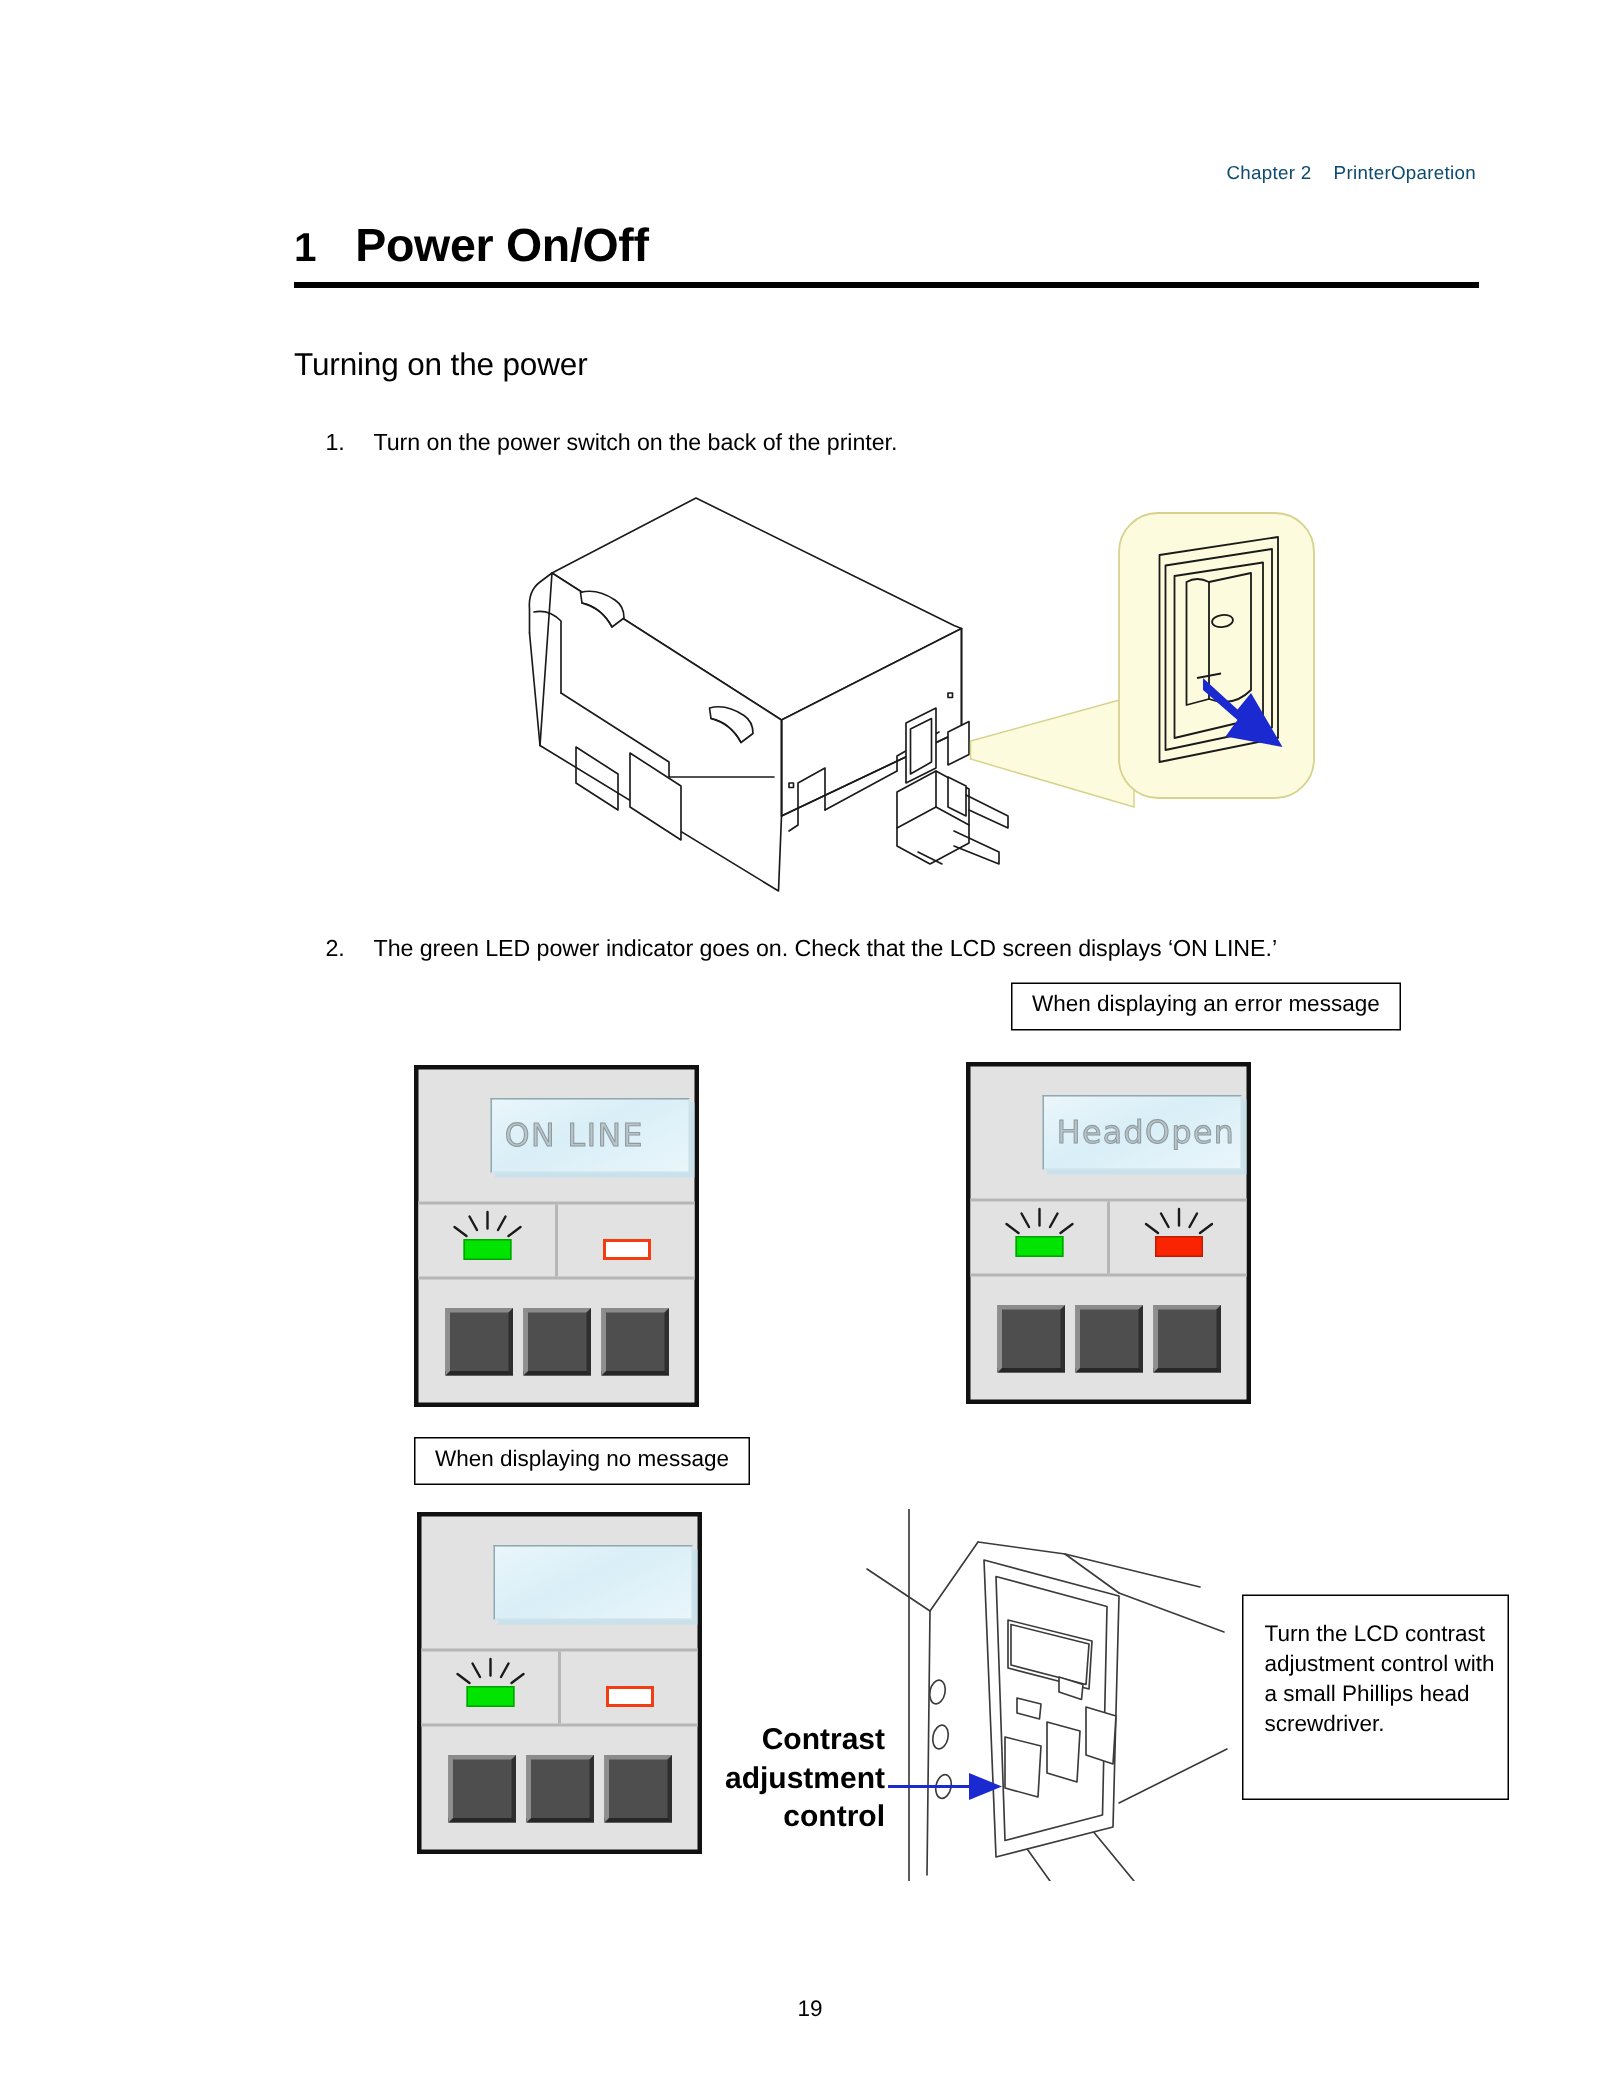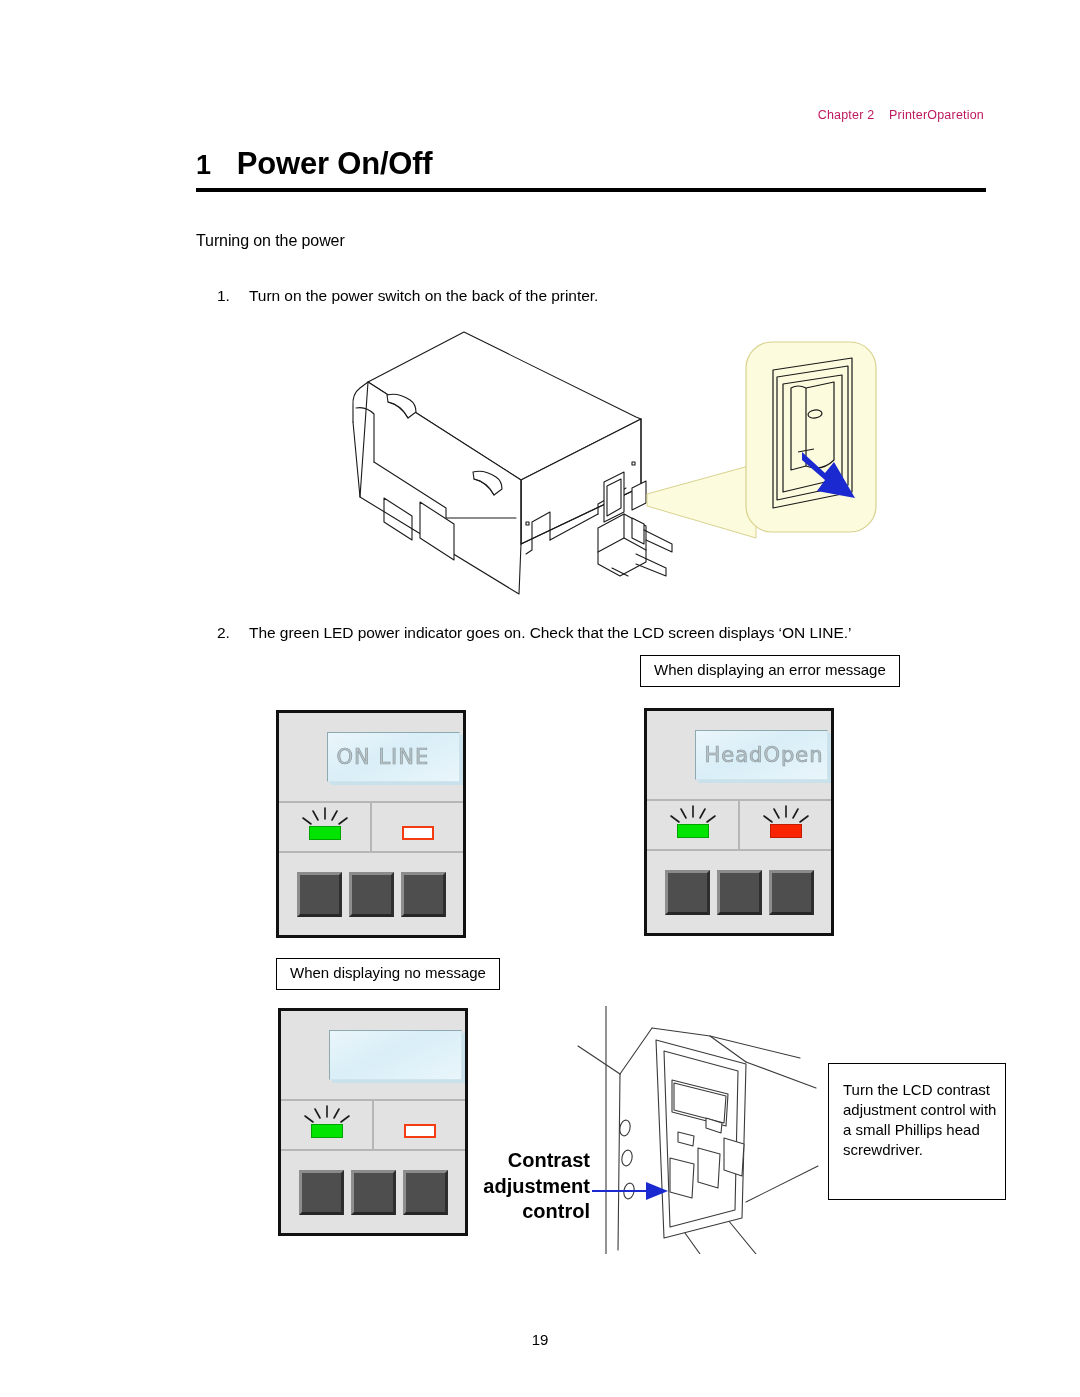--- a/index.html
+++ b/index.html
@@ -23,21 +23,21 @@
     height: 1397px;
   }
 
   
   .running-header {
     position: absolute;
     top: 108px;
     right: 96px;
     font-size: 12.5px;
     letter-spacing: 0.2px;
-    color: #be185d;
+    color: #0c4a6e;
     white-space: pre;
   }
 
   
   .title-block {
     position: absolute;
     left: 196px;
     top: 146px;
     width: 790px;
   }
@@ -54,21 +54,21 @@
     margin-top: 6px;
     border-bottom: 4px solid #000;
     width: 100%;
   }
 
   
   .section-heading {
     position: absolute;
     left: 196px;
     top: 232px;
-    font-size: 16px;
+    font-size: 21px;
     letter-spacing: -0.1px;
   }
 
   
   .step {
     position: absolute;
     display: flex;
     font-size: 15.5px;
     line-height: 1.35;
     letter-spacing: -0.05px;
@@ -94,21 +94,21 @@
   .caption-box {
     position: absolute;
     border: 1.6px solid #000;
     background: #fff;
     font-size: 15px;
     padding: 6px 13px 7px 13px;
     line-height: 1.1;
     white-space: nowrap;
   }
   .cap-normal { left: 275px; top: 657px; }
-  .cap-error  { left: 640px; top: 655px; }
+  .cap-error  { left: 674px; top: 655px; }
   .cap-nomsg  { left: 276px; top: 958px; }
 
   
   .panel {
     position: absolute;
     border: 3.5px solid #111;
     background: #e2e2e2;
     box-sizing: border-box;
   }
   .panel-1 { left: 276px; top: 710px; width: 190px; height: 228px; }

